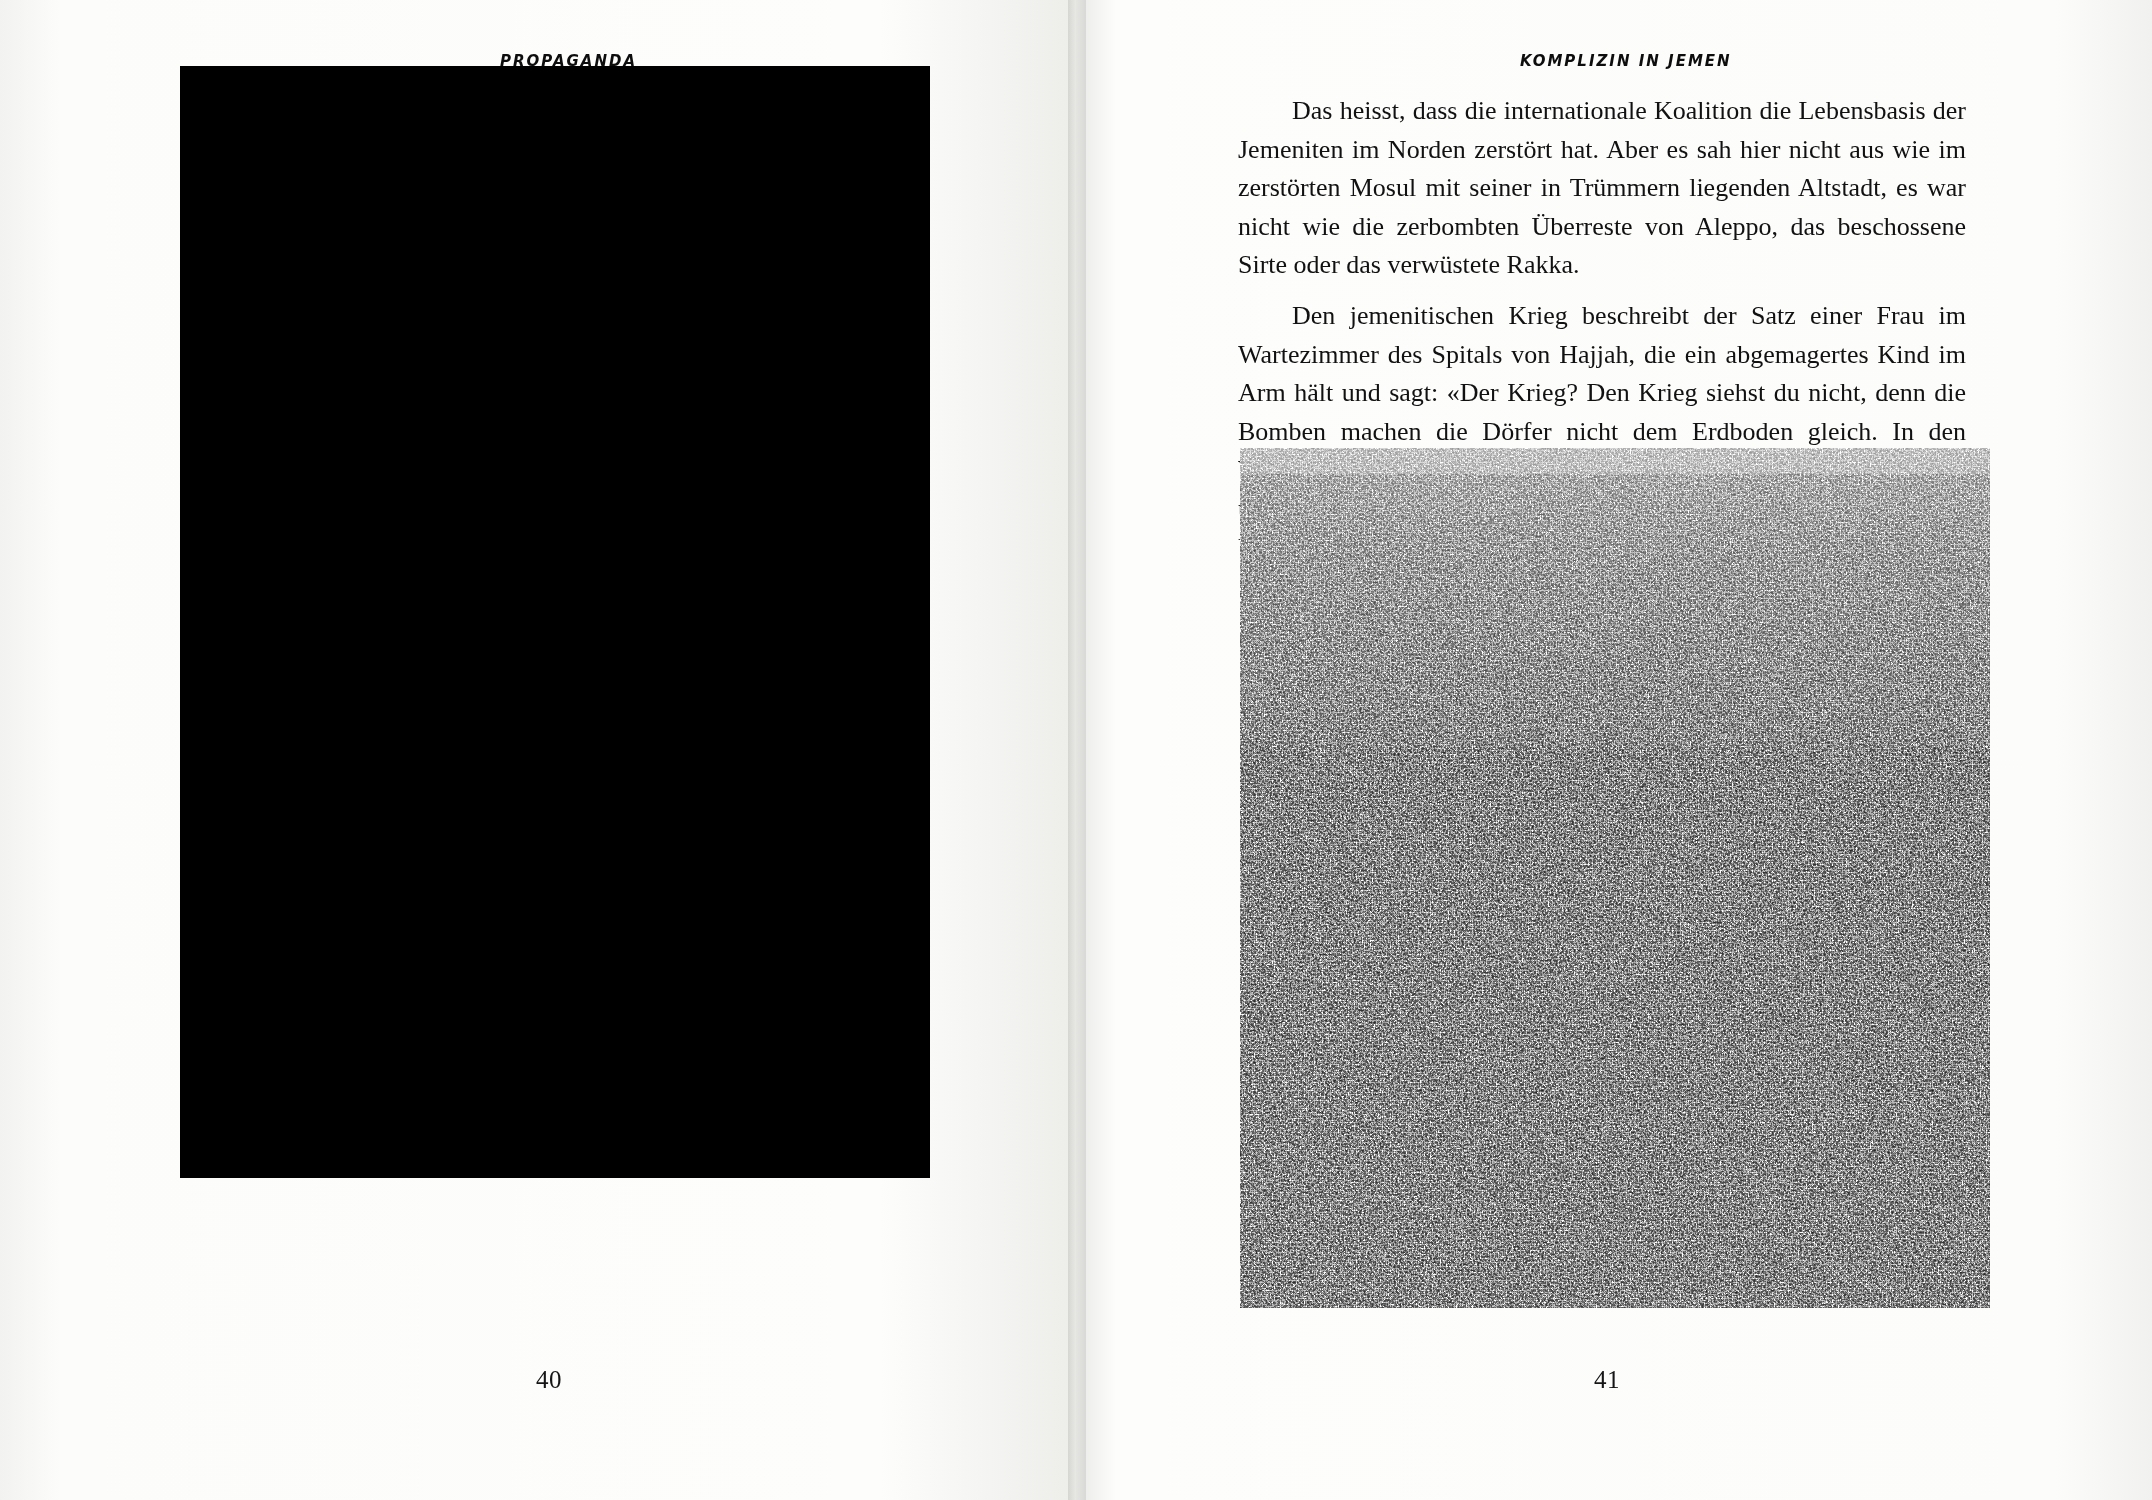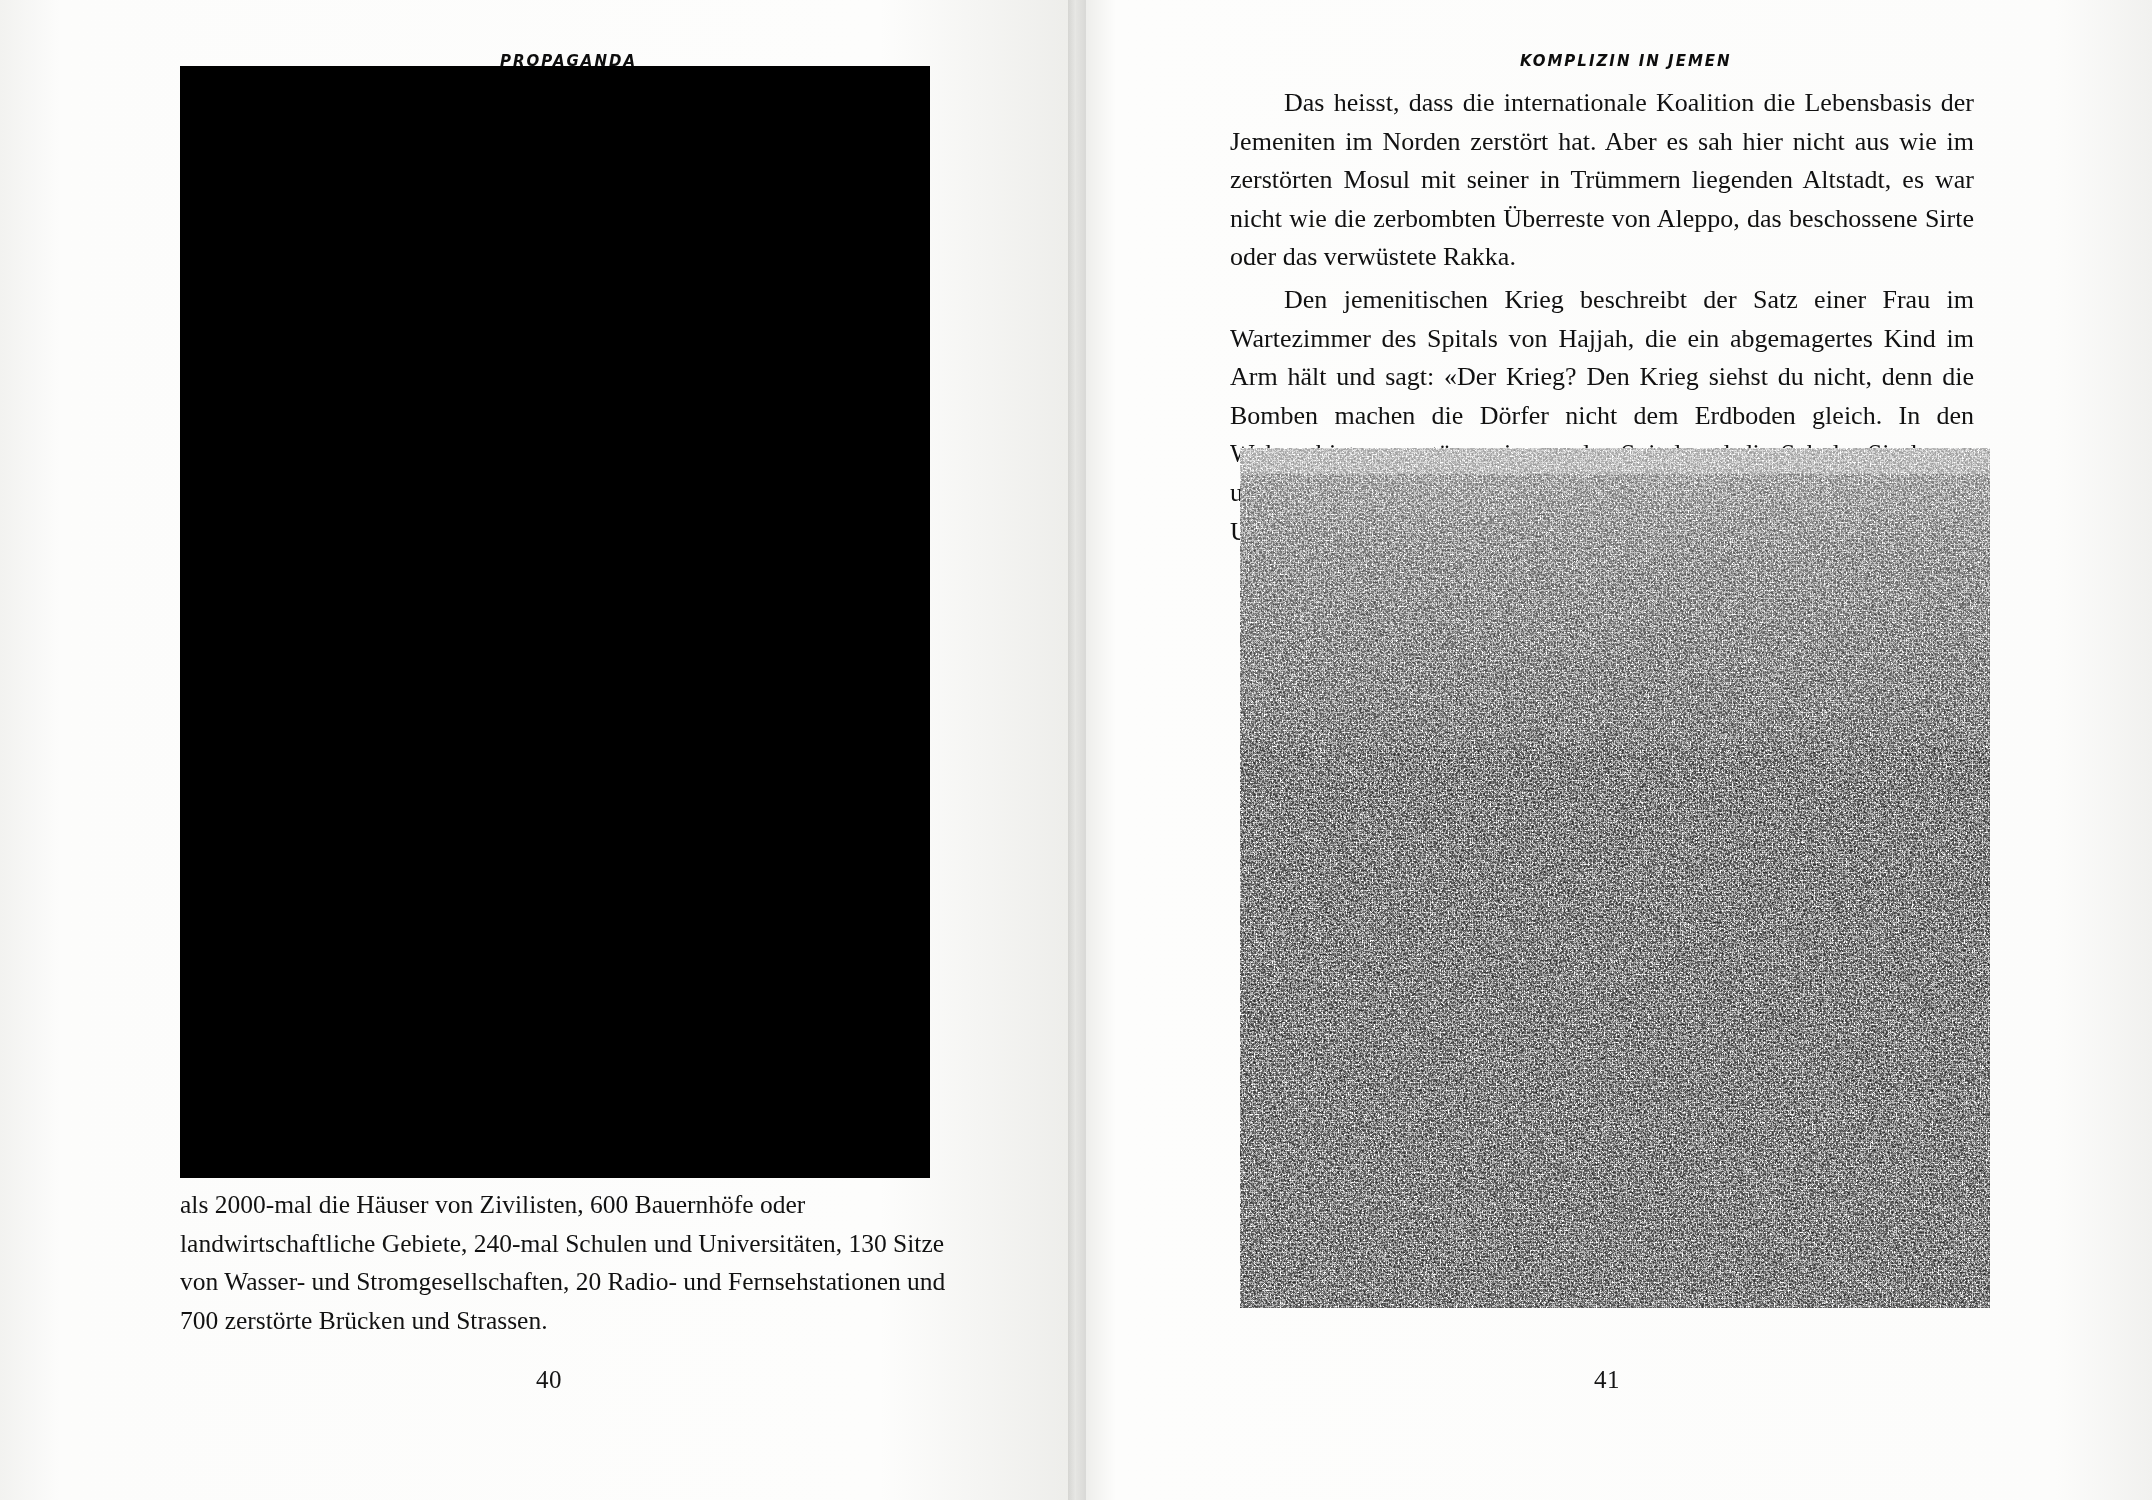--- a/index.html
+++ b/index.html
@@ -116,21 +116,21 @@
     top: 80px;
     width: 752px;
     font-family: "Liberation Serif", serif;
     font-size: 26px;
     line-height: 38.6px;
     color: #111111;
     text-align: justify;
     text-justify: inter-word;
   }
   .body-right p {
-    margin: 4px;
+    margin: 12px;
     text-indent: 54px;
   }
 
   
   .plate-noise {
     position: absolute;
     left: 1240px;
     top: 448px;
     width: 750px;
     height: 860px;
@@ -149,21 +149,20 @@
 <div class="spread">
 
   <div class="page page-left"></div>
   <div class="page page-right"></div>
   <div class="gutter"></div>
 
   <div class="running-head rh-left">PROPAGANDA</div>
 
   <div class="plate-black"></div>
 
-  <div class="caption-left">als 2000-mal die Häuser von Zivilisten, 600 Bauernhöfe oder landwirtschaftliche Gebiete, 240-mal Schulen und Universitäten, 130 Sitze von Wasser- und Stromgesellschaften, 20 Radio- und Fernsehstationen und 700 zerstörte Brücken und Strassen.</div>
 
   <div class="folio folio-left">40</div>
 
   <div class="running-head rh-right">KOMPLIZIN IN JEMEN</div>
 
   <div class="body-right">
     <p>Das heisst, dass die internationale Koalition die Lebensbasis der Jemeniten im Norden zerstört hat. Aber es sah hier nicht aus wie im zerstörten Mosul mit seiner in Trümmern liegenden Altstadt, es war nicht wie die zerbombten Überreste von Aleppo, das beschossene Sirte oder das verwüstete Rakka.</p>
     <p>Den jemenitischen Krieg beschreibt der Satz einer Frau im Wartezimmer des Spitals von Hajjah, die ein abgemagertes Kind im Arm hält und sagt: «Der Krieg? Den Krieg siehst du nicht, denn die Bomben machen die Dörfer nicht dem Erdboden gleich. In den Wohngebieten zerstören sie nur das Spital und die Schule. Sie lassen uns zurück ohne medizinische Versorgung und unsere Kinder ohne Unterricht. Sie töten heute und bereiten eine Wüste von morgen vor.»</p>
   </div>
 

